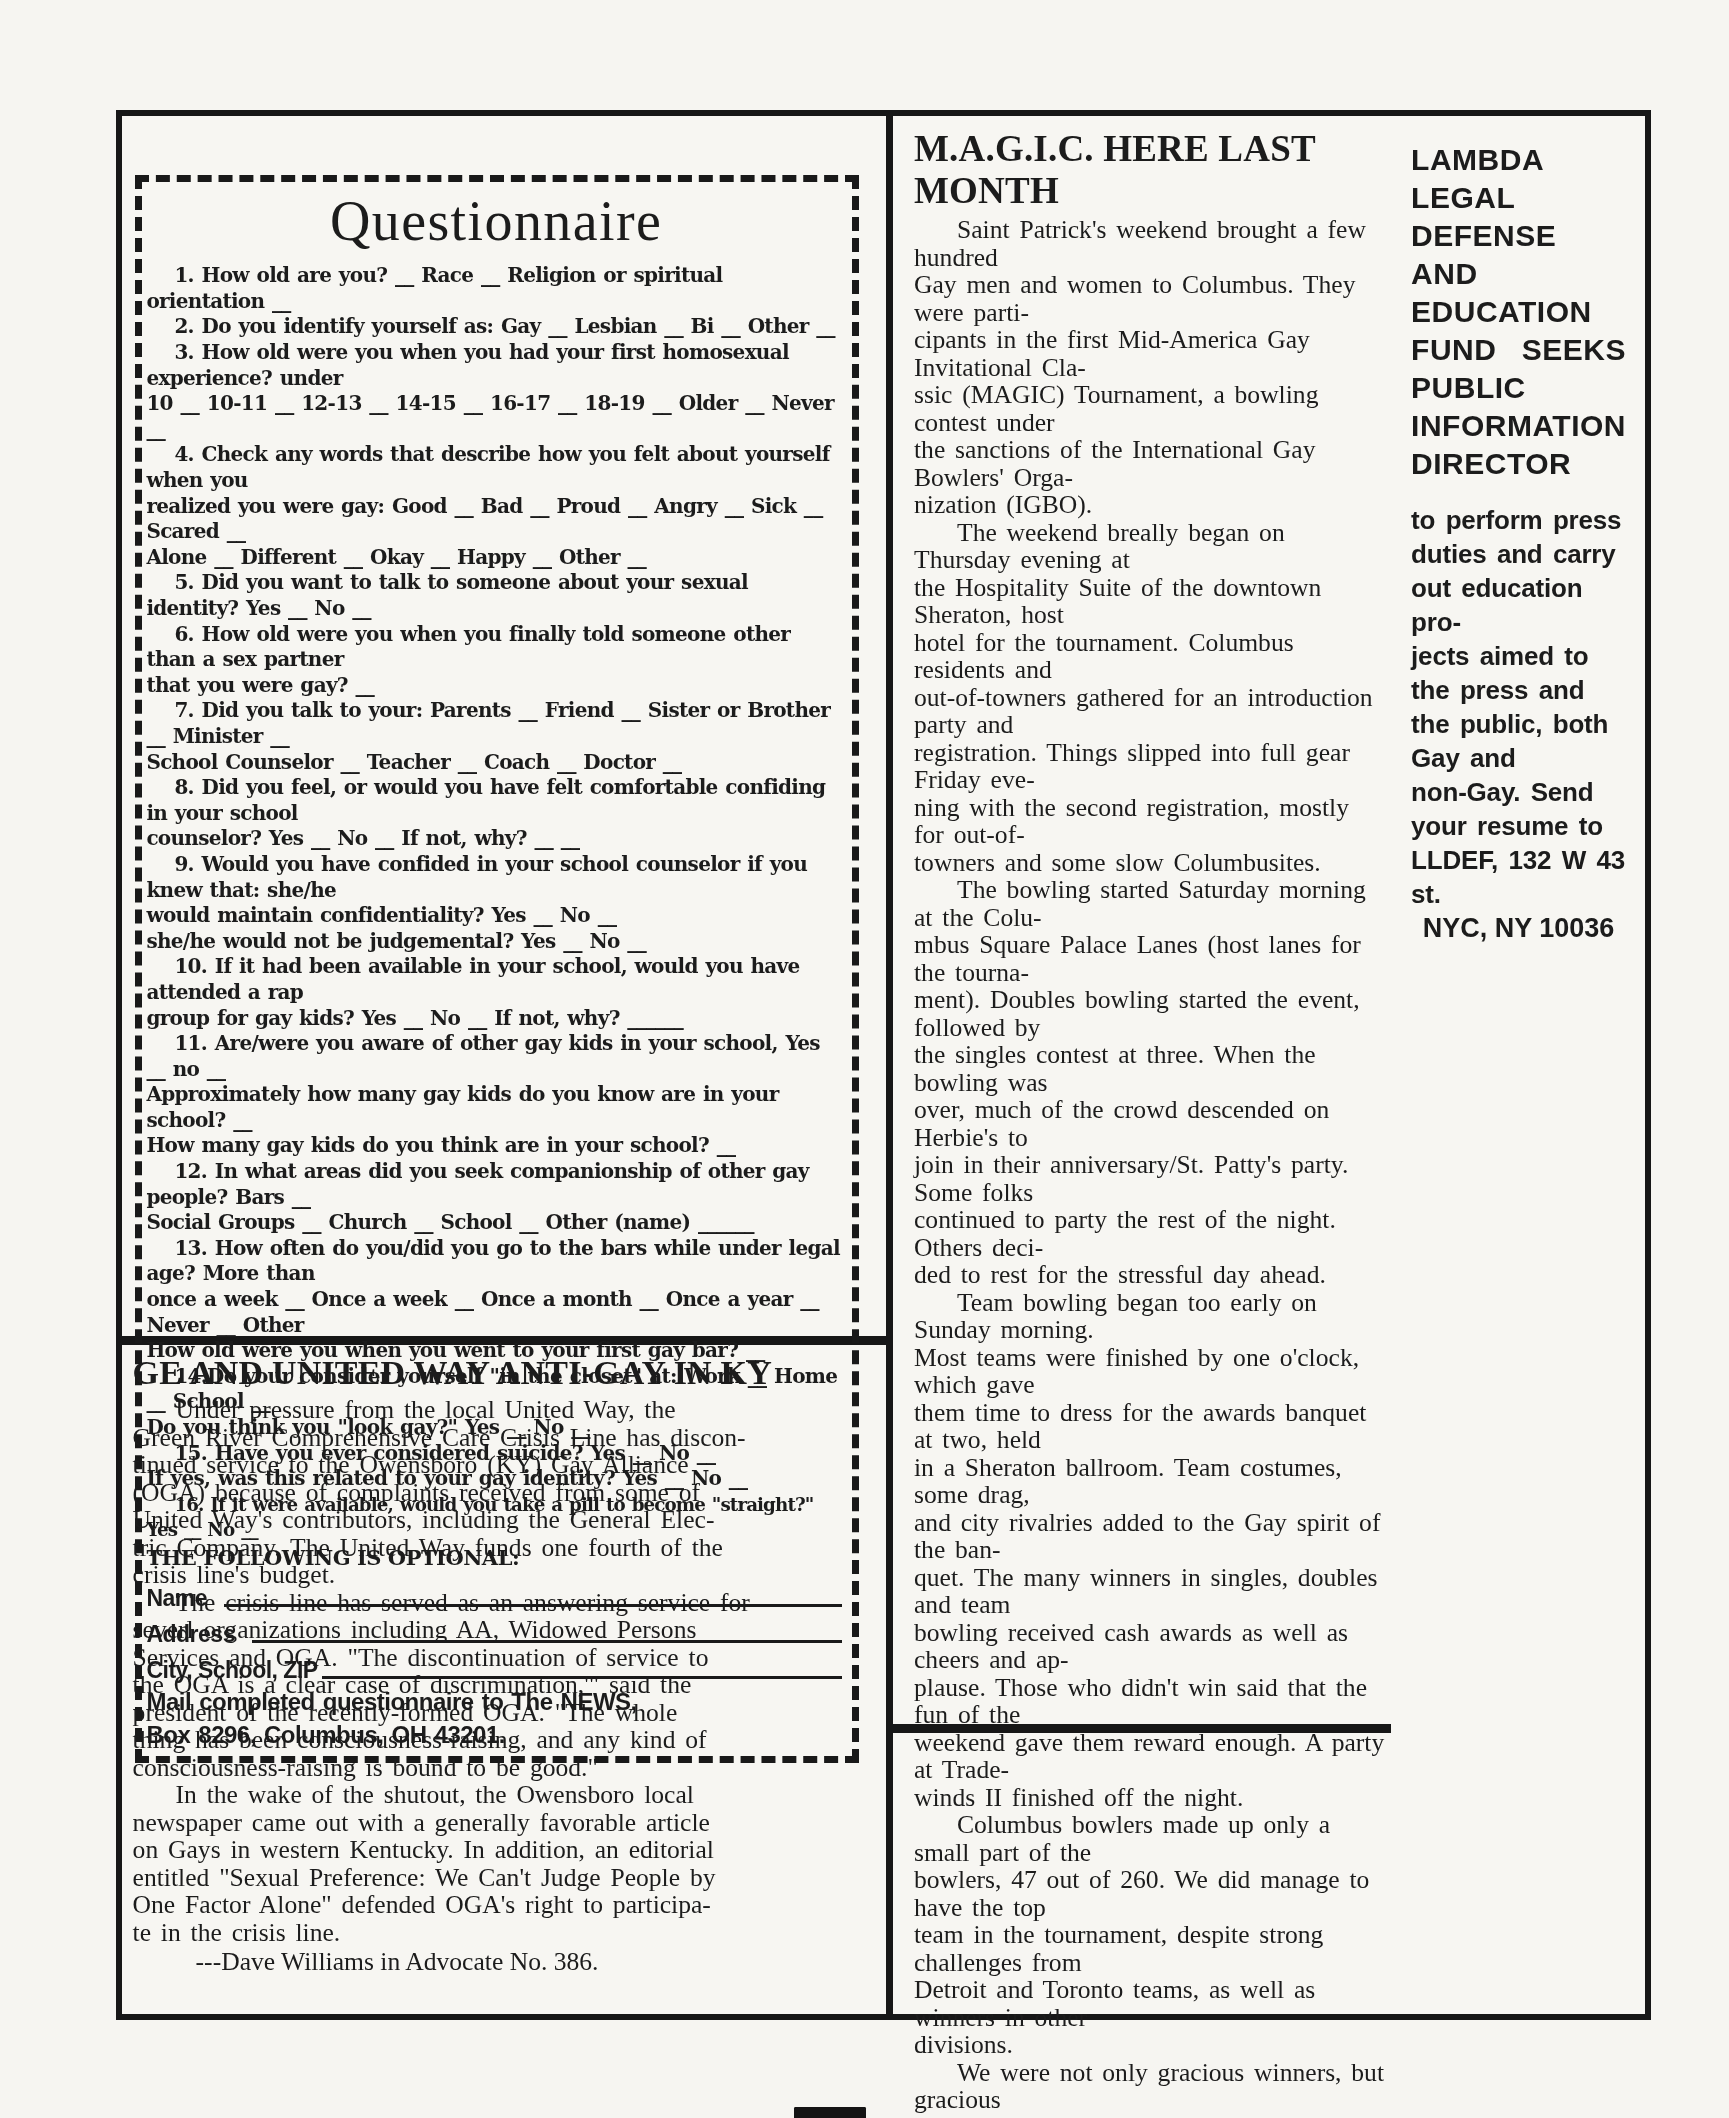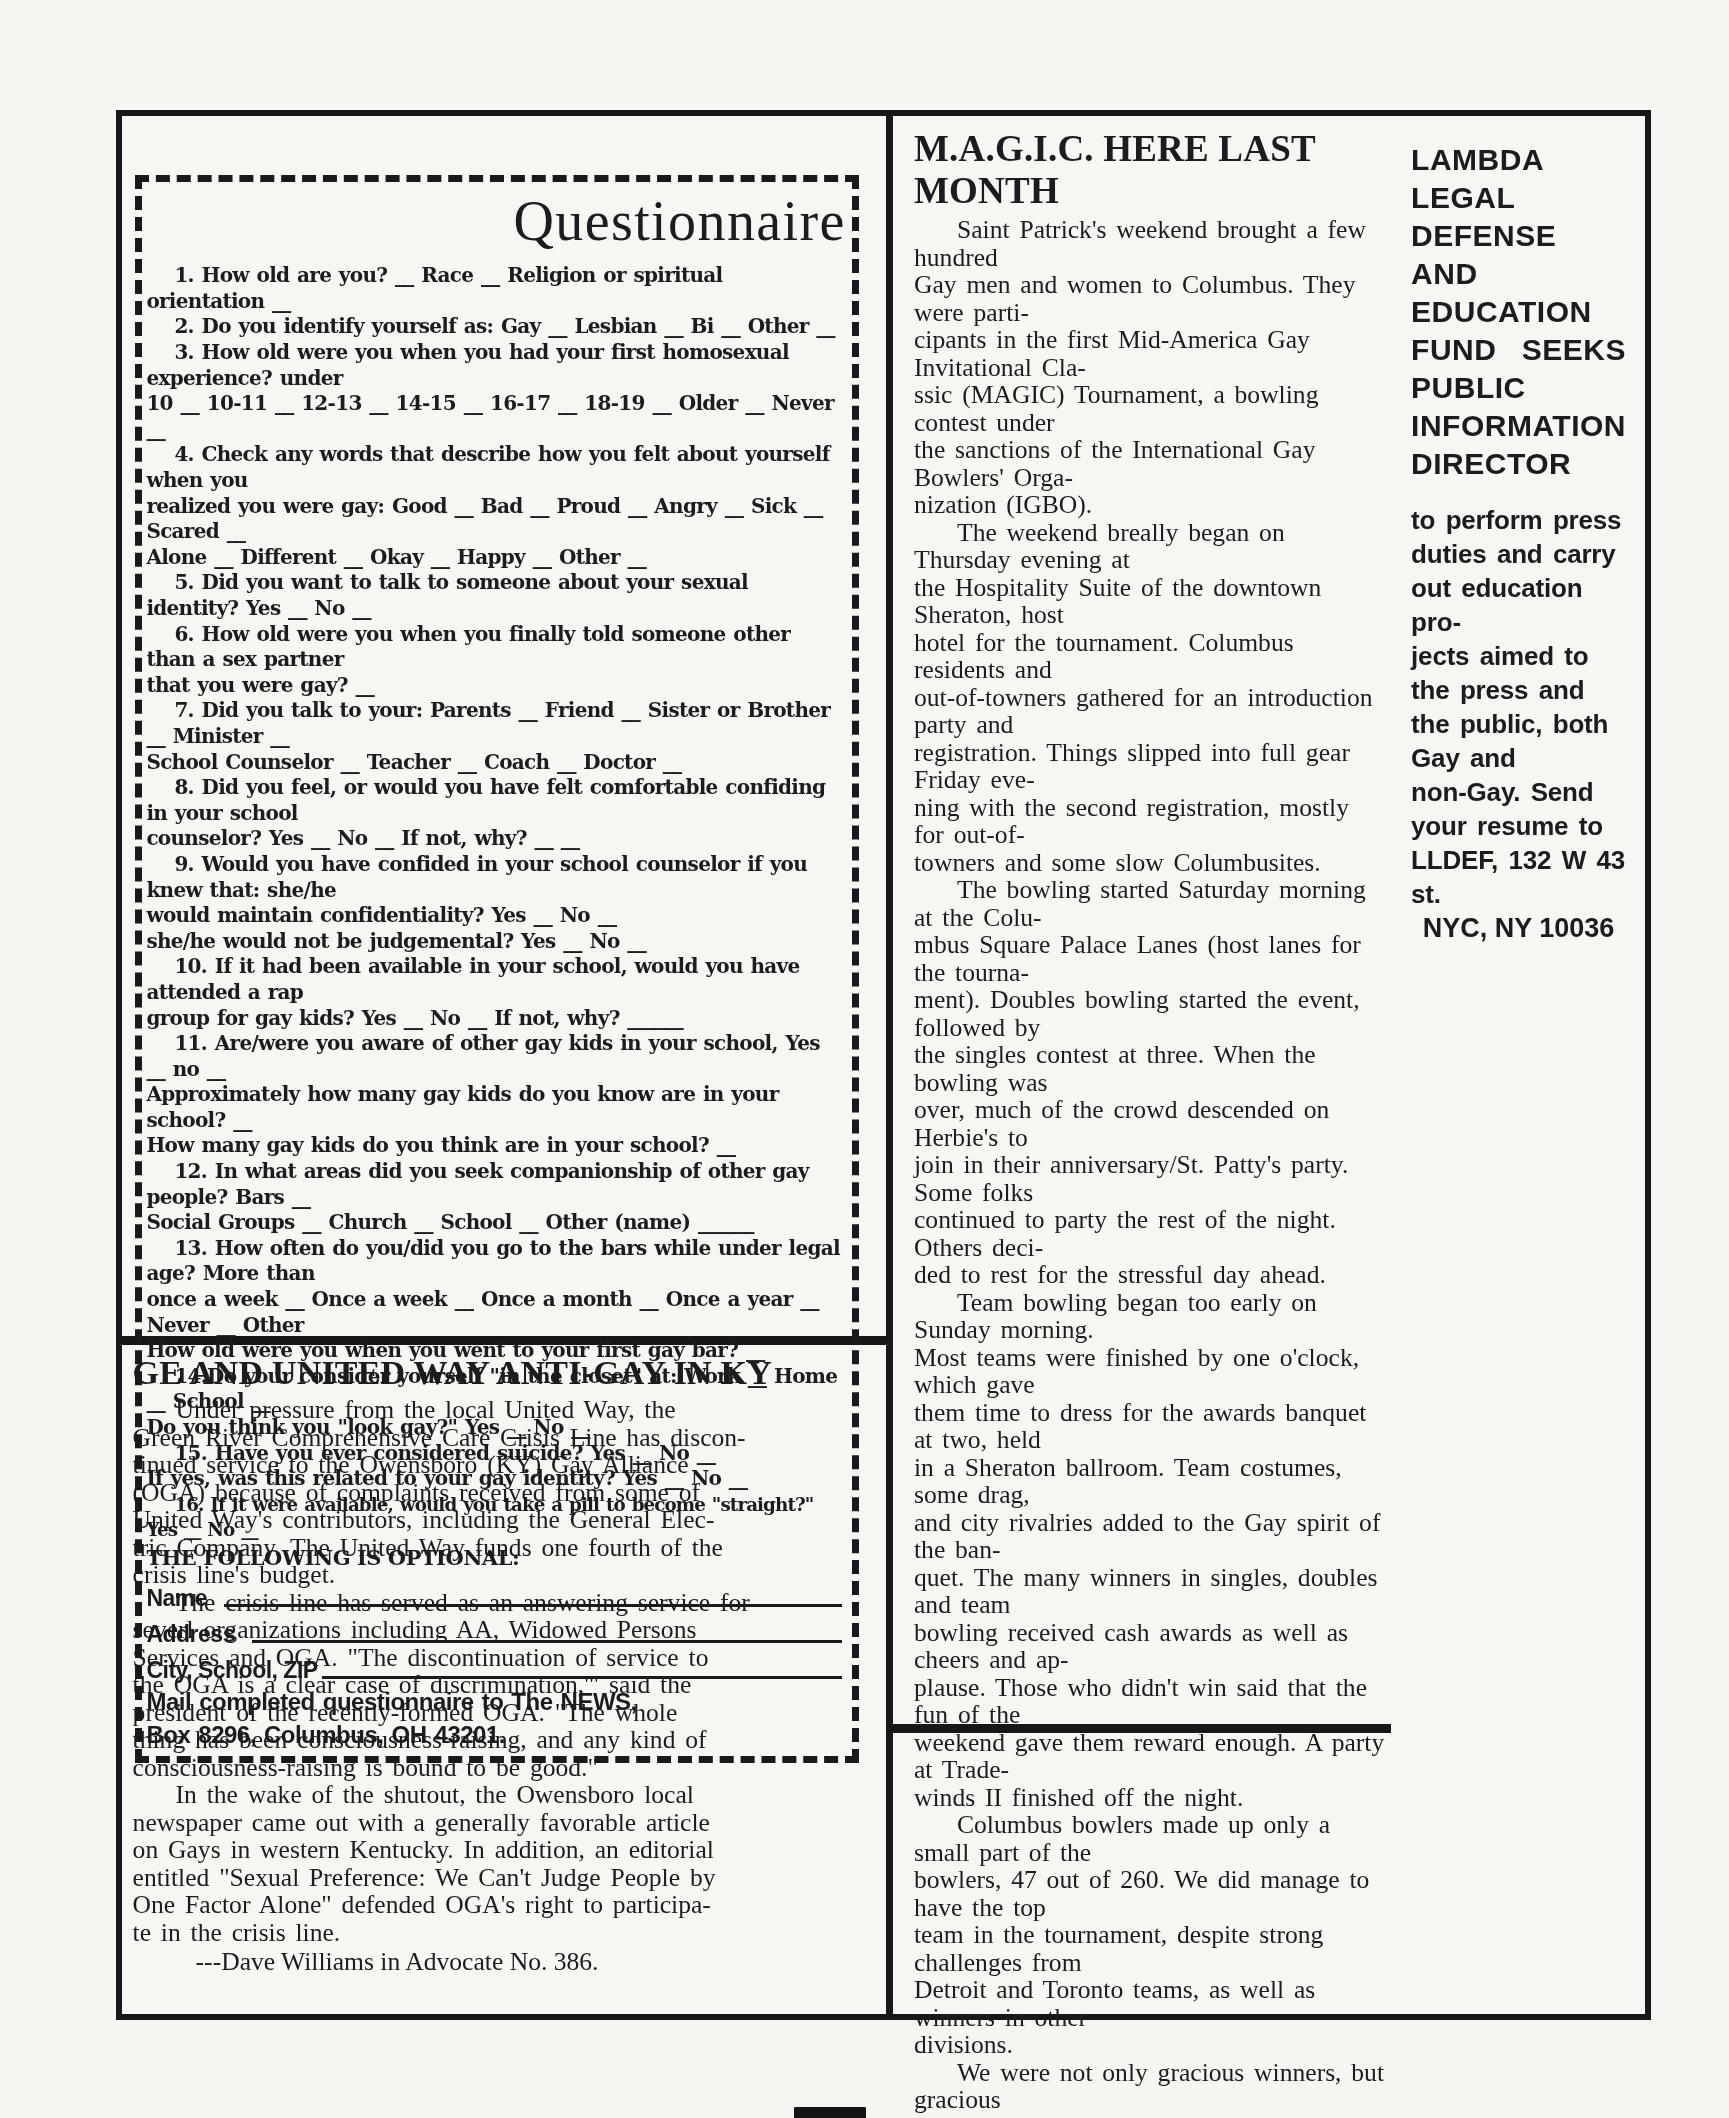--- a/index.html
+++ b/index.html
@@ -30,21 +30,21 @@
   .qbox{
     margin:59px 14.5px 0 12.6px;
     width:724px;
     border:7.7px dashed #191919;
     padding:2.9px 5.8px 6.8px 4.8px;
     background:transparent;
   }
   .qtitle{
     font-family:"Liberation Serif", serif;
     font-size:56px;line-height:63px;
-    text-align:right;letter-spacing:1.4px;
+    text-align:center;letter-spacing:1.4px;
     margin:4.8px 0 10.6px 0;
   }
   .qitem{
     font-family:"DejaVu Serif", serif;
     font-weight:700;
     font-size:20px;line-height:25.6px;
     letter-spacing:-0.7px;word-spacing:1.4px;
     white-space:pre-line;
     text-indent:28px;
     margin:0;

